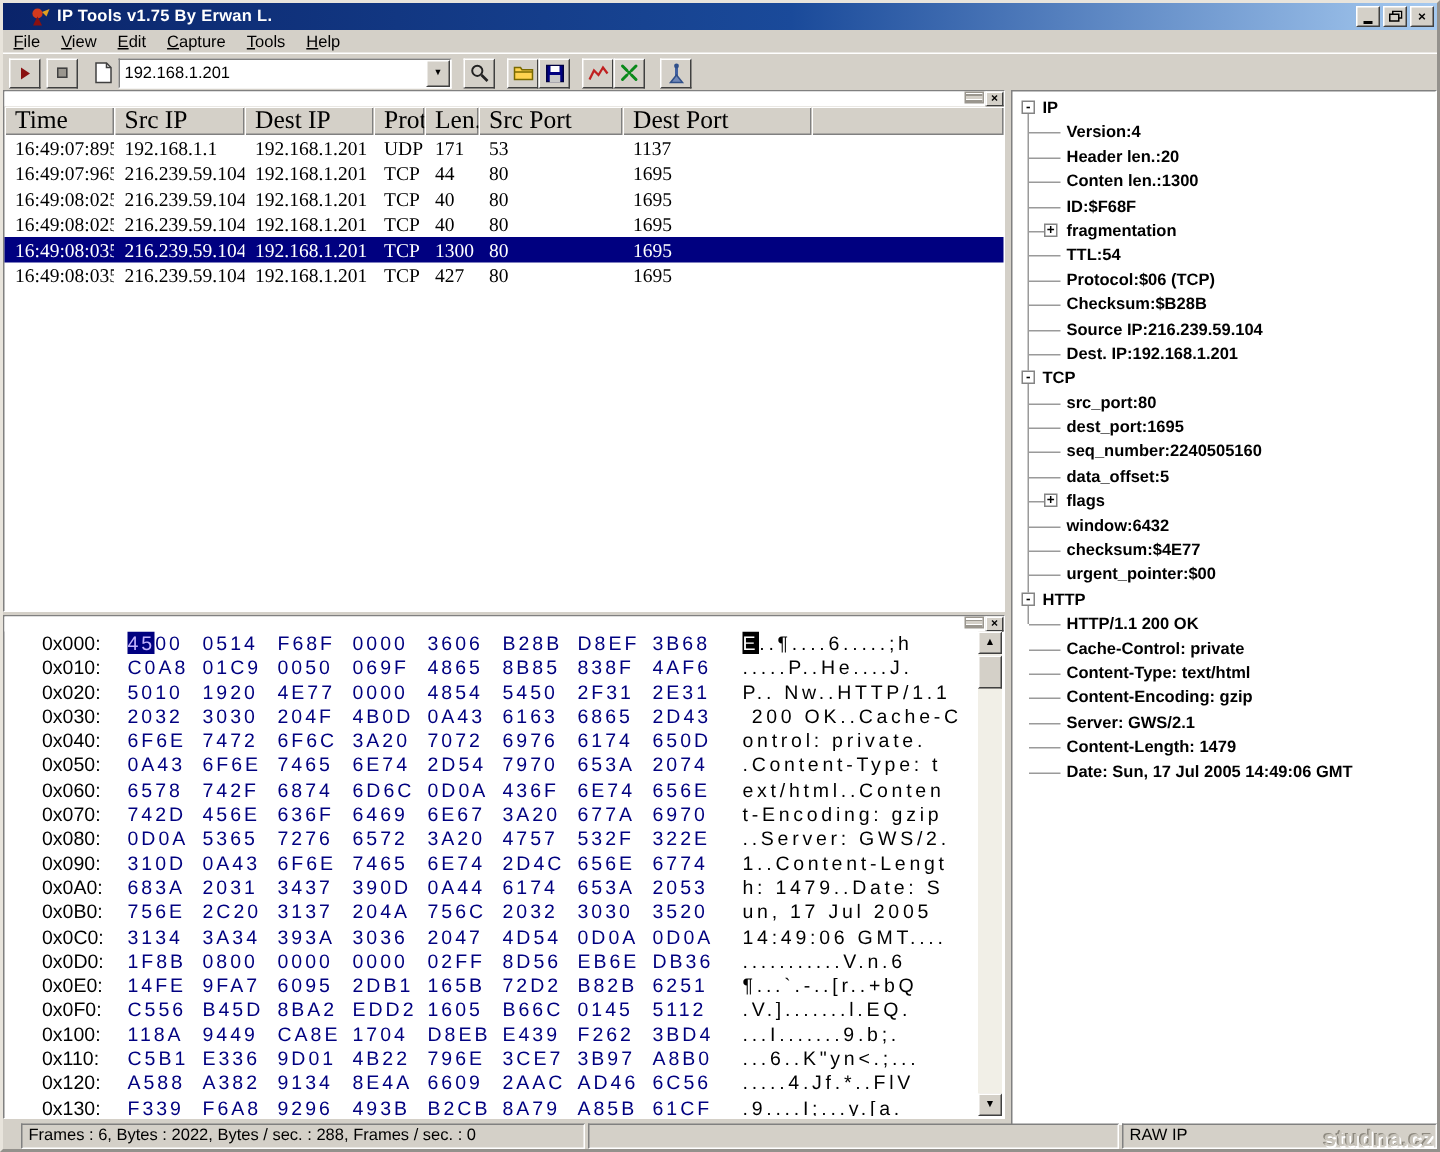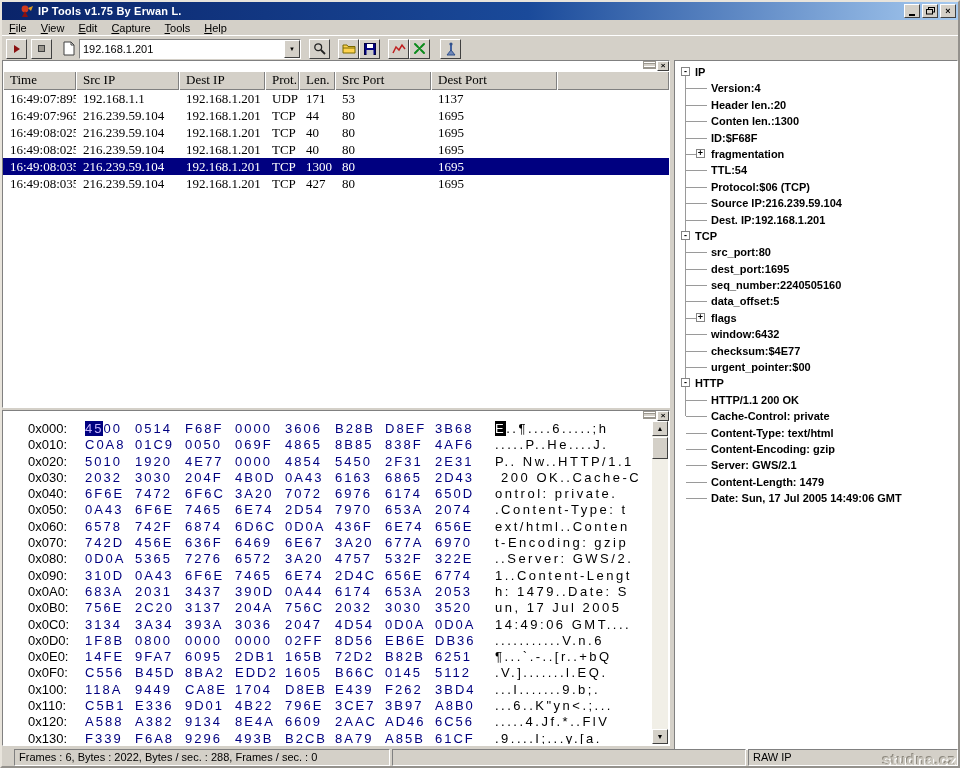--- a/index.html
+++ b/index.html
@@ -86,28 +86,28 @@
     background:repeating-linear-gradient(180deg,#fff 0 1px,#9a968e 1px 2px,#D4D0C8 2px 4px);
     border:1px solid #9a968e;
   }
   .mini-x {
     width:12px; height:10px; background:#D4D0C8; flex:0 0 auto;
     border:1px solid; border-color:#fff #404040 #404040 #fff;
     font-size:8px; line-height:8px; text-align:center; font-weight:700;
   }
 
   
-  .pt-header { display:flex; height:19px; font-family:"Liberation Serif",serif; font-size:13px; }
+  .pt-header { display:flex; height:19px; font-family:"Liberation Serif",serif; font-size:17px; }
   .ptc { flex:0 0 auto; overflow:hidden; white-space:nowrap; padding-left:7px; }
   .pt-header .ptc {
     background:#D4D0C8;
     box-shadow:inset 1px 1px 0 #fff, inset -1px -1px 0 #808080;
     line-height:18px;
   }
-  .c0{width:73px}.c1{width:103px}.c2{width:86px}.c3{width:34px}.c4{width:36px}.c5{width:96px}.c6{width:126px}
+  .c0{width:73px}.c1{width:87px}.c2{width:86px}.c3{width:34px}.c4{width:36px}.c5{width:96px}.c6{width:126px}
   .cfill{flex:1 1 auto}
   .ptr { display:flex; height:17px; line-height:17px; font-family:"Liberation Serif",serif; font-size:13px; }
   .ptr.sel { background:#000080; color:#fff; }
 
   
   .hex-rows { position:absolute; left:1px; top:10px; right:17px; bottom:1px; overflow:hidden; }
   .hx-row { display:flex; height:16.3px; line-height:16.3px; font-family:Liberation Sans, sans-serif; font-size:13px; padding-left:24px; white-space:nowrap; }
   .off { width:57px; flex:0 0 auto; color:#000; }
   .hx  { width:50px; flex:0 0 auto; color:#000080; letter-spacing:2px; }
   .asc { margin-left:10px; color:#000; letter-spacing:2.5px; white-space:pre; }
@@ -607,20 +607,21 @@
   <div id="tree-inner">
     <div class="trunk" id="trunk" style="top: 12px; height: 340px;"></div>
   <div class="t-root"><span class="box">-</span><span class="t-lbl">IP</span></div>
       <div class="t-child"><span class="t-lbl">Version:4</span></div>
       <div class="t-child"><span class="t-lbl">Header len.:20</span></div>
       <div class="t-child"><span class="t-lbl">Conten len.:1300</span></div>
       <div class="t-child"><span class="t-lbl">ID:$F68F</span></div>
       <div class="t-child exp"><span class="pbox">+</span><span class="t-lbl">fragmentation</span></div>
       <div class="t-child"><span class="t-lbl">TTL:54</span></div>
       <div class="t-child"><span class="t-lbl">Protocol:$06 (TCP)</span></div>
+      <div class="t-child"><span class="t-lbl">Checksum:$B28B</span></div>
       <div class="t-child"><span class="t-lbl">Source IP:216.239.59.104</span></div>
       <div class="t-child"><span class="t-lbl">Dest. IP:192.168.1.201</span></div>
       <div class="t-root"><span class="box">-</span><span class="t-lbl">TCP</span></div>
       <div class="t-child"><span class="t-lbl">src_port:80</span></div>
       <div class="t-child"><span class="t-lbl">dest_port:1695</span></div>
       <div class="t-child"><span class="t-lbl">seq_number:2240505160</span></div>
       <div class="t-child"><span class="t-lbl">data_offset:5</span></div>
       <div class="t-child exp"><span class="pbox">+</span><span class="t-lbl">flags</span></div>
       <div class="t-child"><span class="t-lbl">window:6432</span></div>
       <div class="t-child"><span class="t-lbl">checksum:$4E77</span></div>

